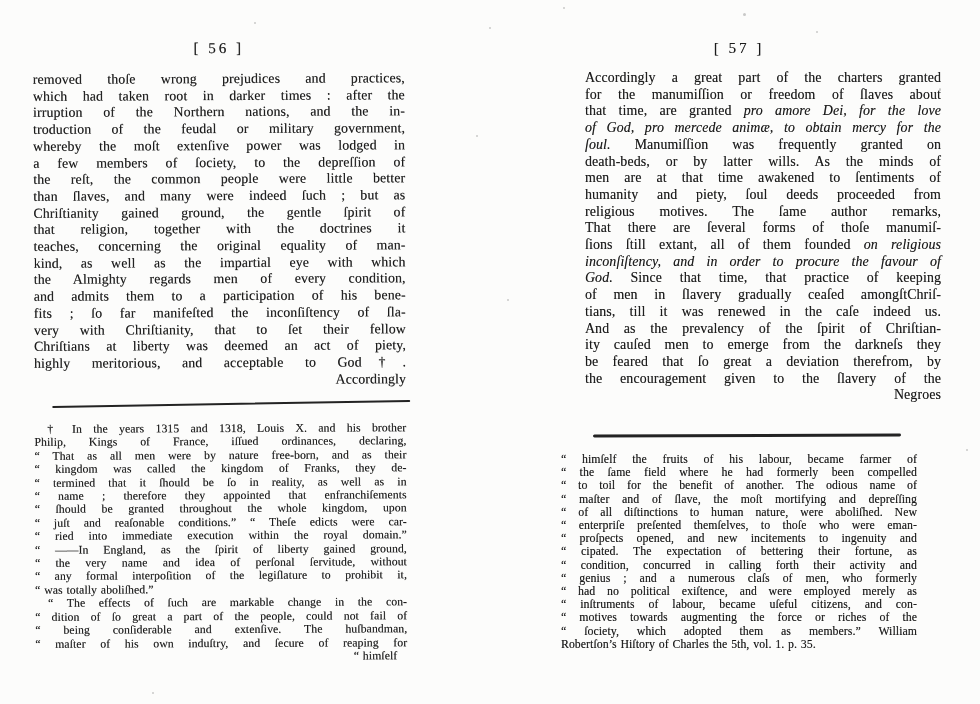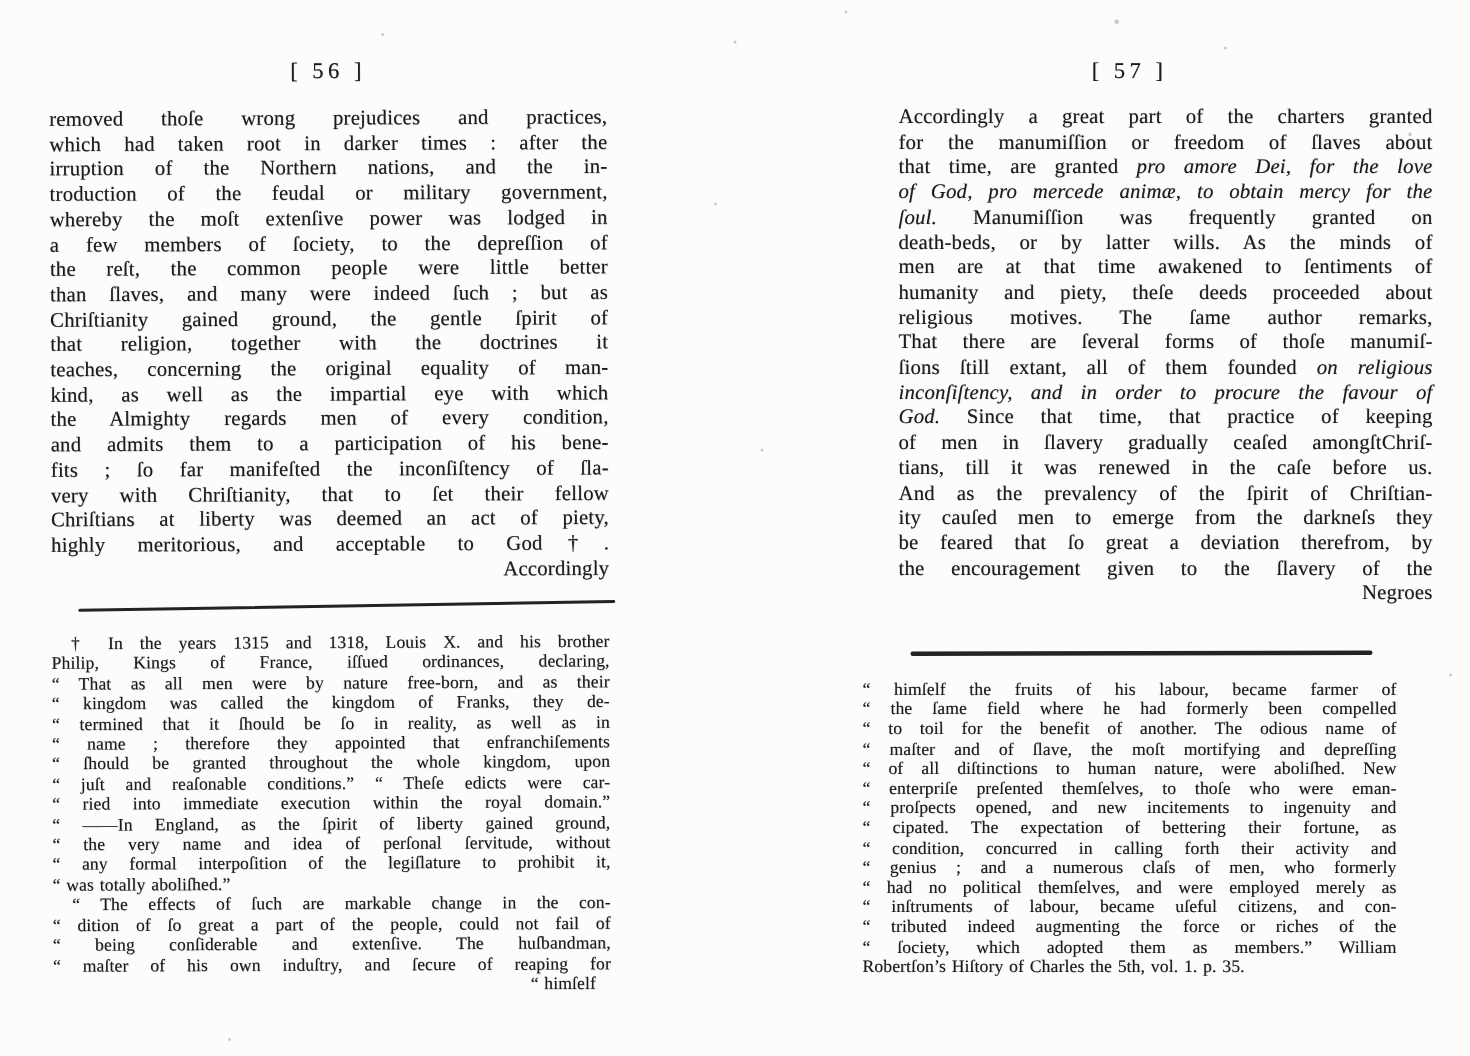--- a/index.html
+++ b/index.html
@@ -8,21 +8,21 @@
   }
   html,body{margin:0;padding:0;}
   body{
     width:980px;height:704px;position:relative;overflow:hidden;
     background:var(--paper);
     color:var(--ink);
     font-family:"Liberation Serif","DejaVu Serif",serif;
   }
   .page{position:absolute;top:0;height:704px;}
   .page-left{left:34px;width:372px;transform:rotate(-0.25deg);}
-  .page-right{left:575px;width:356px;}
+  .page-right{left:561px;width:356px;}
   .pagenum{
     position:absolute;top:40px;left:0;width:100%;
     text-align:center;font-size:15px;letter-spacing:3px;
     text-shadow:0.2px 0.2px 0.5px rgba(20,20,20,.55);
   }
   .bodytext{
     position:absolute;left:0;width:100%;
     font-size:13.8px;line-height:16.7px;
     letter-spacing:0.15px;word-spacing:1px;
     text-shadow:0.2px 0.2px 0.5px rgba(20,20,20,.5);
@@ -110,51 +110,51 @@
   <div class="pagenum">[ 57 ]</div>
   <div class="bodytext">
     <div>
         <div class="tl">Accordingly a great part of the charters granted</div>
         <div class="tl">for the manumiſſion or freedom of ſlaves about</div>
         <div class="tl">that time, are granted <em>pro amore Dei, for the love</em></div>
         <div class="tl"><em>of God, pro mercede animæ, to obtain mercy for the</em></div>
         <div class="tl"><em>ſoul.</em>  Manumiſſion was frequently granted on</div>
         <div class="tl">death-beds, or by latter wills.  As the minds of</div>
         <div class="tl">men are at that time awakened to ſentiments of</div>
-        <div class="tl">humanity and piety, theſe deeds proceeded about</div>
+        <div class="tl">humanity and piety, ſoul deeds proceeded from</div>
         <div class="tl">religious motives.  The ſame author remarks,</div>
         <div class="tl">That there are ſeveral forms of thoſe manumiſ-</div>
         <div class="tl">ſions ſtill extant, all of them founded <em>on religious</em></div>
         <div class="tl"><em>inconſiſtency, and in order to procure the favour of</em></div>
         <div class="tl"><em>God.</em>  Since that time, that practice of keeping</div>
         <div class="tl">of men in ſlavery gradually ceaſed amongſtChriſ-</div>
-        <div class="tl">tians, till it was renewed in the caſe before us.</div>
+        <div class="tl">tians, till it was renewed in the caſe indeed us.</div>
         <div class="tl">And as the prevalency of the ſpirit of Chriſtian-</div>
         <div class="tl">ity cauſed men to emerge from the darkneſs they</div>
         <div class="tl">be feared that ſo great a deviation therefrom, by</div>
         <div class="tl">the encouragement given to the ſlavery of the</div>
       </div>
     <div class="tl catchword">Negroes</div>
   </div>
   <div class="rule rule-right"></div>
   <div class="footnote">
     <div>
         <div class="tl">“ himſelf the fruits of his labour, became farmer of</div>
         <div class="tl">“ the ſame field where he had formerly been compelled</div>
         <div class="tl">“ to toil for the benefit of another.  The odious name of</div>
         <div class="tl">“ maſter and of ſlave, the moſt mortifying and depreſſing</div>
         <div class="tl">“ of all diſtinctions to human nature, were aboliſhed.  New</div>
         <div class="tl">“ enterpriſe preſented themſelves, to thoſe who were eman-</div>
         <div class="tl">“ proſpects opened, and new incitements to ingenuity and</div>
         <div class="tl">“ cipated.  The expectation of bettering their fortune, as</div>
         <div class="tl">“ condition, concurred in calling forth their activity and</div>
         <div class="tl">“ genius ; and a numerous claſs of men, who formerly</div>
-        <div class="tl">“ had no political themſelves, and were employed merely as</div>
+        <div class="tl">“ had no political exiſtence, and were employed merely as</div>
         <div class="tl">“ inſtruments of labour, became uſeful citizens, and con-</div>
-        <div class="tl">“ tributed indeed augmenting the force or riches of the</div>
+        <div class="tl">“ motives towards augmenting the force or riches of the</div>
         <div class="tl">“ ſociety, which adopted them as members.”  William</div>
         <div class="tl al-left">Robertſon’s Hiſtory of Charles the 5th, vol. 1. p. 35.</div>
       </div>
   </div>
 </section>
 
 <div class="speck" style="left:743px;top:13px;width:3px;height:3px;"></div>
 <div class="speck" style="left:816px;top:31px;width:2px;height:2px;"></div>
 <div class="speck" style="left:254px;top:22px;width:2px;height:2px;"></div>
 <div class="speck" style="left:489px;top:27px;width:2px;height:2px;"></div>

